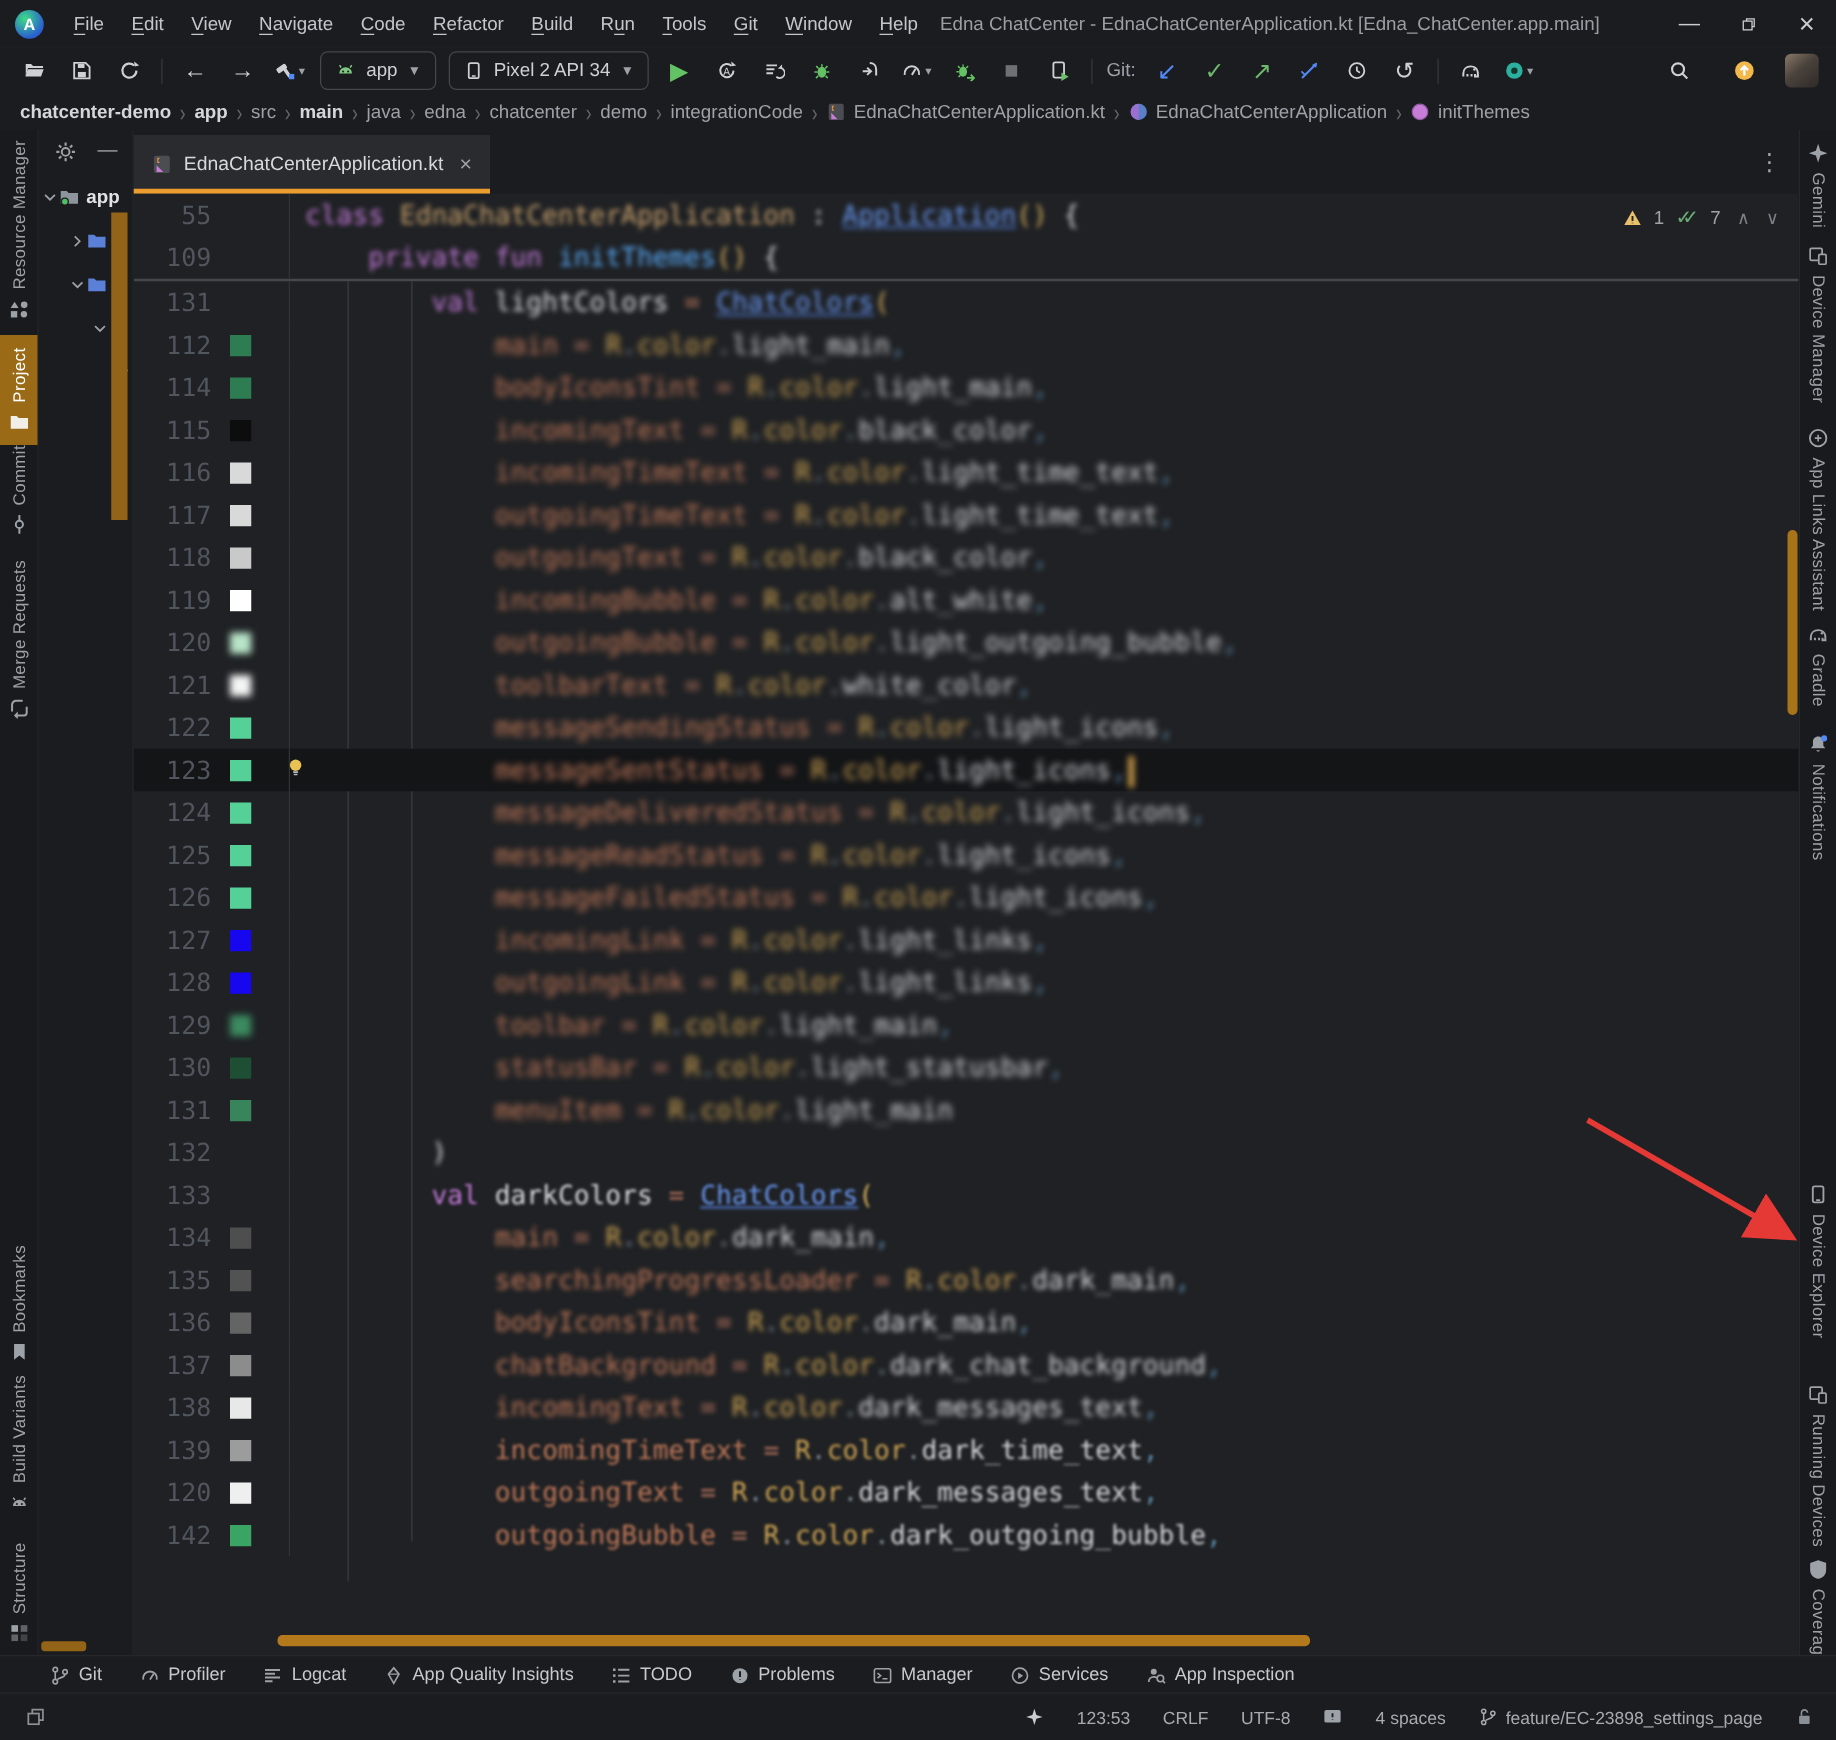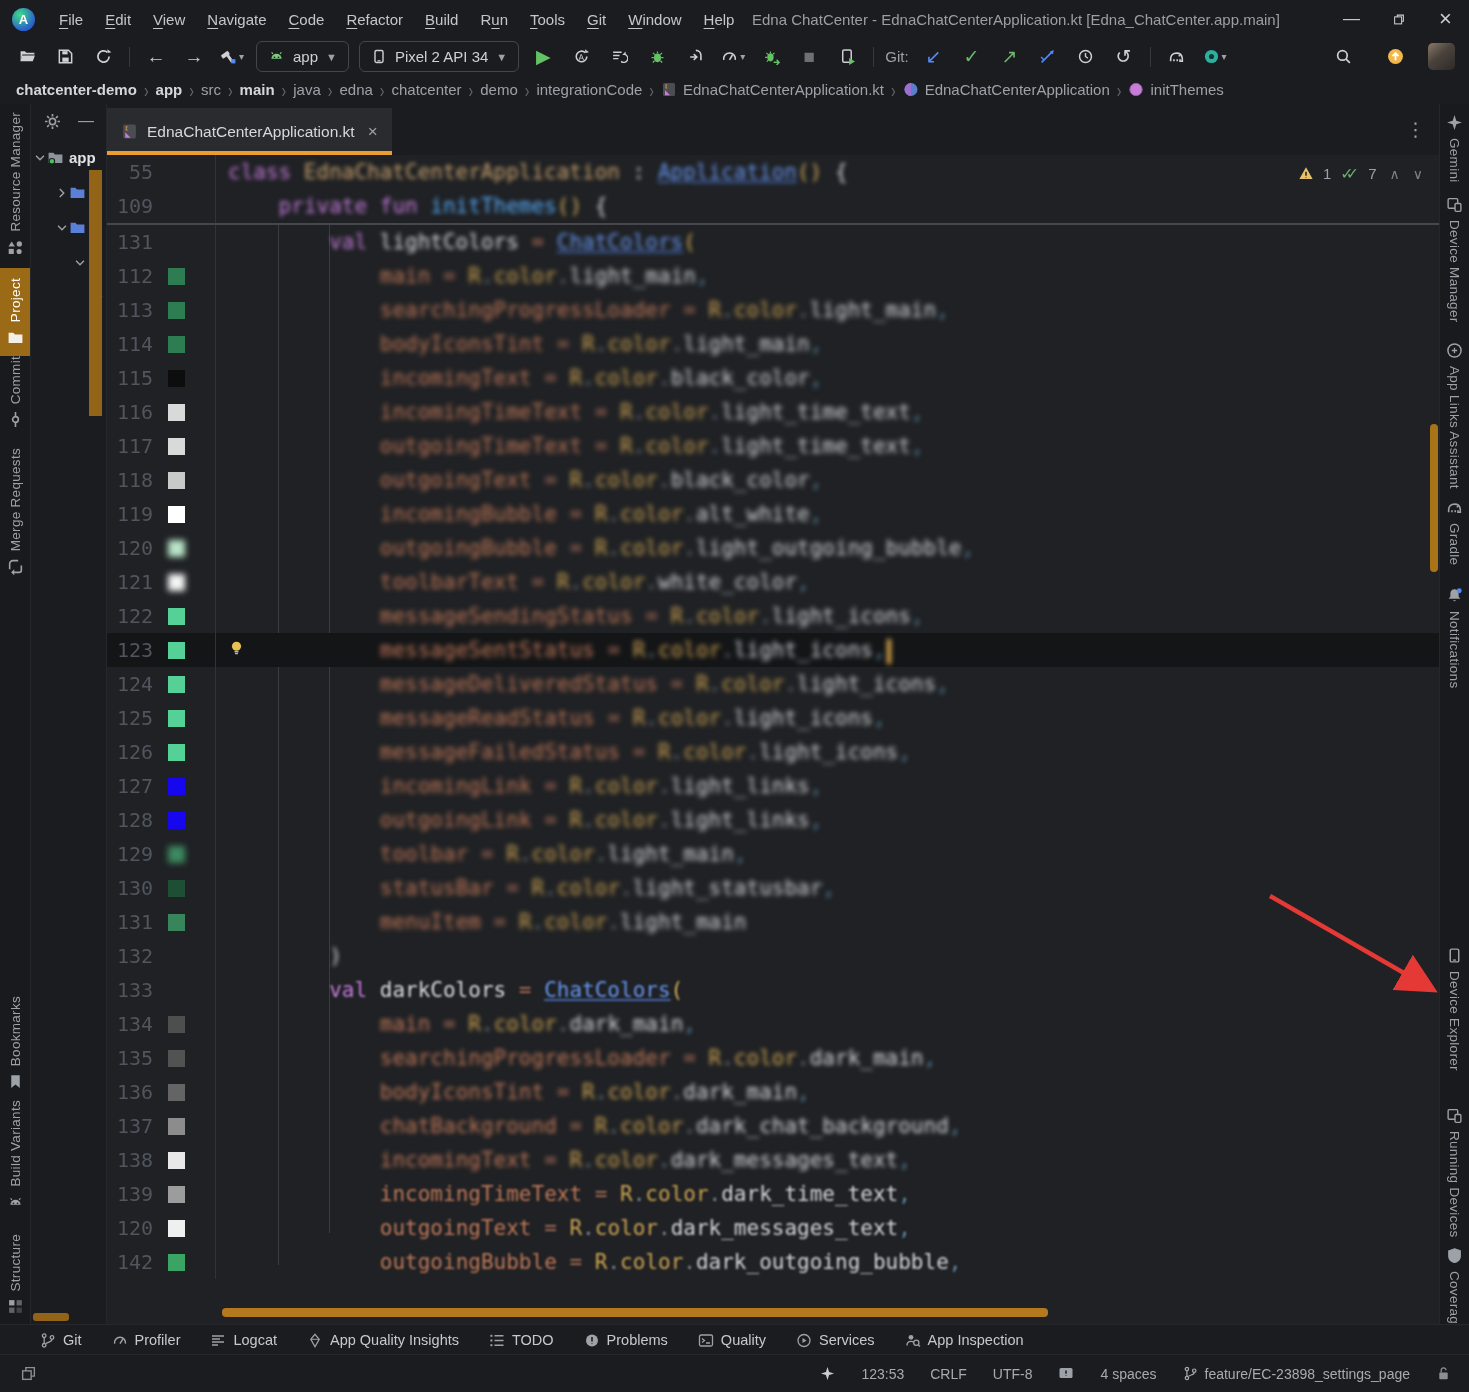--- a/index.html
+++ b/index.html
@@ -60,21 +60,21 @@
   .tab{position:absolute;left:0;top:4px;bottom:0;display:flex;align-items:center;gap:9px;padding:0 14px 0 14px;background:#2a2b2f;}
   .tab::after{content:'';position:absolute;left:0;right:0;bottom:0;height:4px;background:#ec9d2f;}
   .tab .tlabel{font-size:15.5px;color:#d5d8dd;}
   .tab .tclose{color:#9da1a8;font-size:17px;margin-left:4px;}
   .tabmore{position:absolute;right:14px;top:14px;color:#9da1a8;font-size:19px;}
 
   .escroll{flex:1;position:relative;overflow:hidden;background:#1f2124;}
   .sticky{border-bottom:2px solid #45474c;}
   .row{height:34px;display:flex;align-items:center;position:relative;}
   .row.cur{background:#141517;}
-  .num{width:42px;text-align:right;font-family:"DejaVu Sans Mono",monospace;font-size:20px;color:#50555e;flex:none;margin-left:4px;}
+  .num{width:42px;text-align:right;font-family:"DejaVu Sans Mono",monospace;font-size:20px;color:#50555e;flex:none;margin-left:20px;}
   .swc{width:46px;flex:none;display:flex;justify-content:center;align-items:center;}
   .swatch{width:17px;height:17px;}
   .swb{filter:blur(3px);}
   .gsep{width:16px;align-self:stretch;border-right:1px solid #313337;flex:none;margin-right:12px;}
   .codeline{font-family:"DejaVu Sans Mono",monospace;font-size:21px;line-height:34px;white-space:pre;}
   .bl1{filter:blur(1.1px);}.bl2{filter:blur(2px);}.bl3{filter:blur(2.7px);}
   .tk-kw{color:#c57bdb;}.tk-cls{color:#c9a26d;}.tk-typ{color:#6897f2;text-decoration:underline;text-decoration-color:#4767ad;}
   .tk-fn{color:#57aaf7;}.tk-nm{color:#dadce0;}.tk-prm{color:#c07858;}.tk-opr{color:#b0705a;}
   .tk-R{color:#cfa452;}.tk-dt{color:#7f8b98;}.tk-res{color:#d3d5d9;}.tk-cm{color:#5f8cab;}
   .tk-par{color:#d8b05c;}.tk-pl{color:#dadce0;}
@@ -591,29 +591,20 @@
           <div class="row ">
      <span class="num">112</span>
      <span class="swc">
               <span class="swatch " style="background:#2e7d52"></span>
             </span>
      <span class="gsep"></span>
 
      <span class="codeline bl3" style="padding-left:151.8px;"><span class="tk-prm">main</span><span class="tk-opr"> = </span><span class="tk-R">R</span><span class="tk-dt">.</span><span class="tk-R">color</span><span class="tk-dt">.</span><span class="tk-res">light_main</span><span class="tk-cm">,</span></span>
    </div>
           <div class="row ">
-     <span class="num">113</span>
-     <span class="swc">
-              <span class="swatch " style="background:#2e7d52"></span>
-            </span>
-     <span class="gsep"></span>
-
-     <span class="codeline bl3" style="padding-left:151.8px;"><span class="tk-prm">searchingProgressLoader</span><span class="tk-opr"> = </span><span class="tk-R">R</span><span class="tk-dt">.</span><span class="tk-R">color</span><span class="tk-dt">.</span><span class="tk-res">light_main</span><span class="tk-cm">,</span></span>
-   </div>
-          <div class="row ">
      <span class="num">114</span>
      <span class="swc">
               <span class="swatch " style="background:#2e7d52"></span>
             </span>
      <span class="gsep"></span>
 
      <span class="codeline bl3" style="padding-left:151.8px;"><span class="tk-prm">bodyIconsTint</span><span class="tk-opr"> = </span><span class="tk-R">R</span><span class="tk-dt">.</span><span class="tk-R">color</span><span class="tk-dt">.</span><span class="tk-res">light_main</span><span class="tk-cm">,</span></span>
    </div>
           <div class="row ">
      <span class="num">115</span>
@@ -1010,21 +1001,21 @@
         </span>
         <span>Problems</span>
    </span>
       <span class="bitem">
      <span class="ic" style="width:16px;height:16px;">
           <svg width="17" height="17" viewBox="0 0 16 16" fill="none">
             <rect x="1.5" y="2.5" width="13" height="11" rx="1.5" stroke="currentColor" stroke-width="1.3"></rect>
             <path d="M4 6l2.5 2L4 10M8 10.5h4" stroke="currentColor" stroke-width="1.3"></path>
           </svg>
         </span>
-        <span>Quality</span>
+        <span>Manager</span>
    </span>
       <span class="bitem">
      <span class="ic" style="width:16px;height:16px;">
           <svg width="17" height="17" viewBox="0 0 16 16" fill="none">
             <circle cx="8" cy="8" r="6" stroke="currentColor" stroke-width="1.3"></circle>
             <path d="M6.5 5.4l4 2.6-4 2.6z" fill="currentColor"></path>
           </svg>
         </span>
         <span>Services</span>
    </span>

